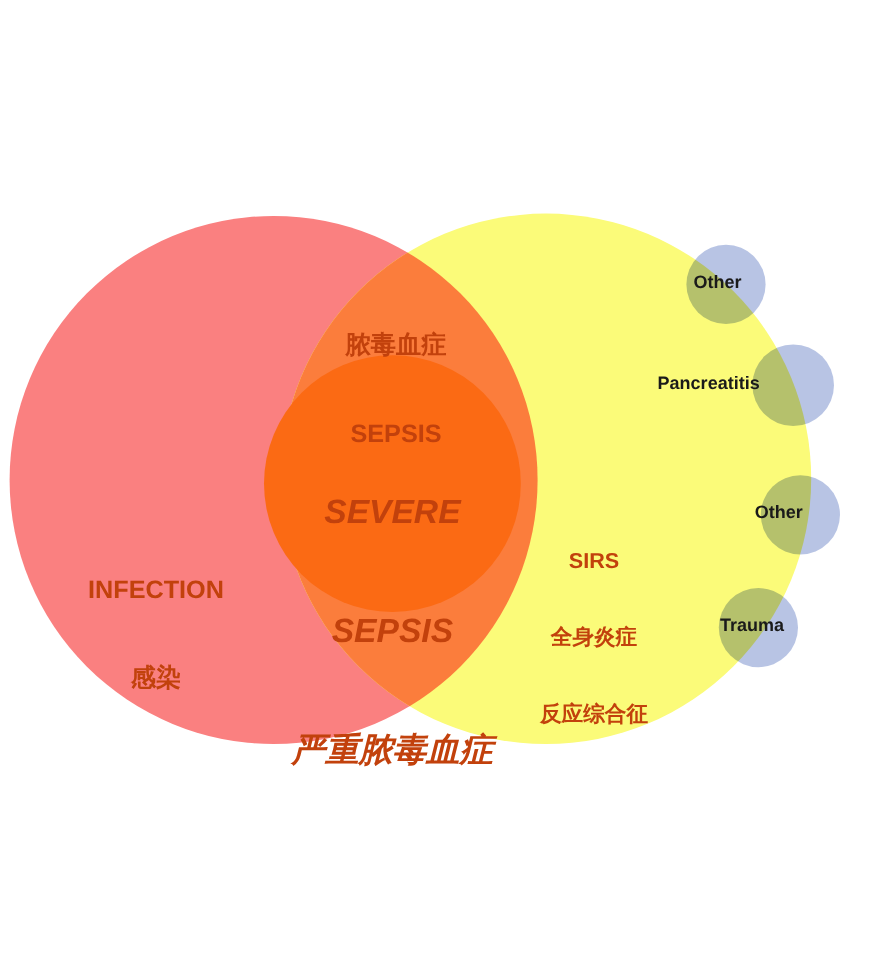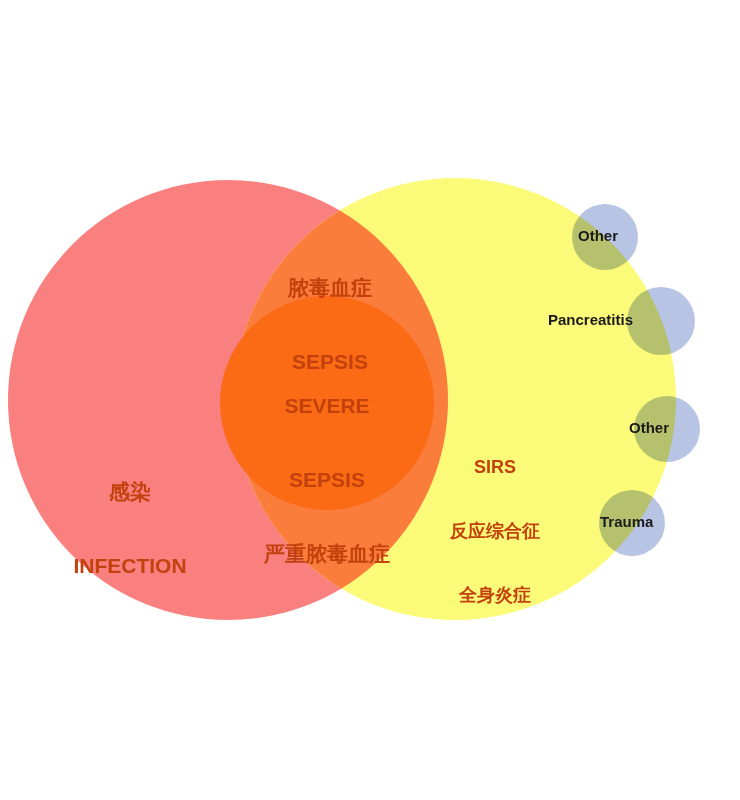--- a/index.html
+++ b/index.html
@@ -51,21 +51,22 @@
   #label-sepsis {
     left: 245px;
     top: 226px;
     width: 170px;
     font-size: 21px;
   }
   #label-severe-sepsis {
     left: 237px;
     top: 344px;
     width: 180px;
-    font-size: 21px;
+    font-size: 28px;
+    font-style: italic;
   }
   #label-sirs {
     left: 405px;
     top: 415px;
     width: 180px;
     font-size: 18px;
   }
   .label .line {
     display: block;
   }
@@ -106,39 +107,39 @@
 
     <circle cx="327" cy="403" r="107" fill="#fb6a14"></circle>
 
     <circle cx="605" cy="237" r="33" fill="#aebce0" fill-opacity="0.88" style="mix-blend-mode:multiply"></circle>
     <circle cx="661" cy="321" r="34" fill="#aebce0" fill-opacity="0.88" style="mix-blend-mode:multiply"></circle>
     <circle cx="667" cy="429" r="33" fill="#aebce0" fill-opacity="0.88" style="mix-blend-mode:multiply"></circle>
     <circle cx="632" cy="523" r="33" fill="#aebce0" fill-opacity="0.88" style="mix-blend-mode:multiply"></circle>
   </svg>
 
   <div class="label" id="label-infection">
+    <span class="line">INFECTION</span>
     <span class="line line-cn">感染</span>
-    <span class="line">INFECTION</span>
   </div>
 
   <div class="label" id="label-sepsis">
     <span class="line">脓毒血症</span>
     <span class="line">SEPSIS</span>
   </div>
 
   <div class="label" id="label-severe-sepsis">
     <span class="line">SEVERE</span>
     <span class="line">SEPSIS</span>
     <span class="line">严重脓毒血症</span>
   </div>
 
   <div class="label" id="label-sirs">
     <span class="line">SIRS</span>
+    <span class="line">全身炎症</span>
     <span class="line">反应综合征</span>
-    <span class="line">全身炎症</span>
   </div>
 
   <div class="satellite-label" id="label-other">Other</div>
 
   <div class="satellite-label" id="label-pancreatitis">Pancreatitis</div>
 
   <div class="satellite-label" id="label-trauma">Other</div>
 
   <div class="satellite-label" id="label-burns">Trauma</div>
 

